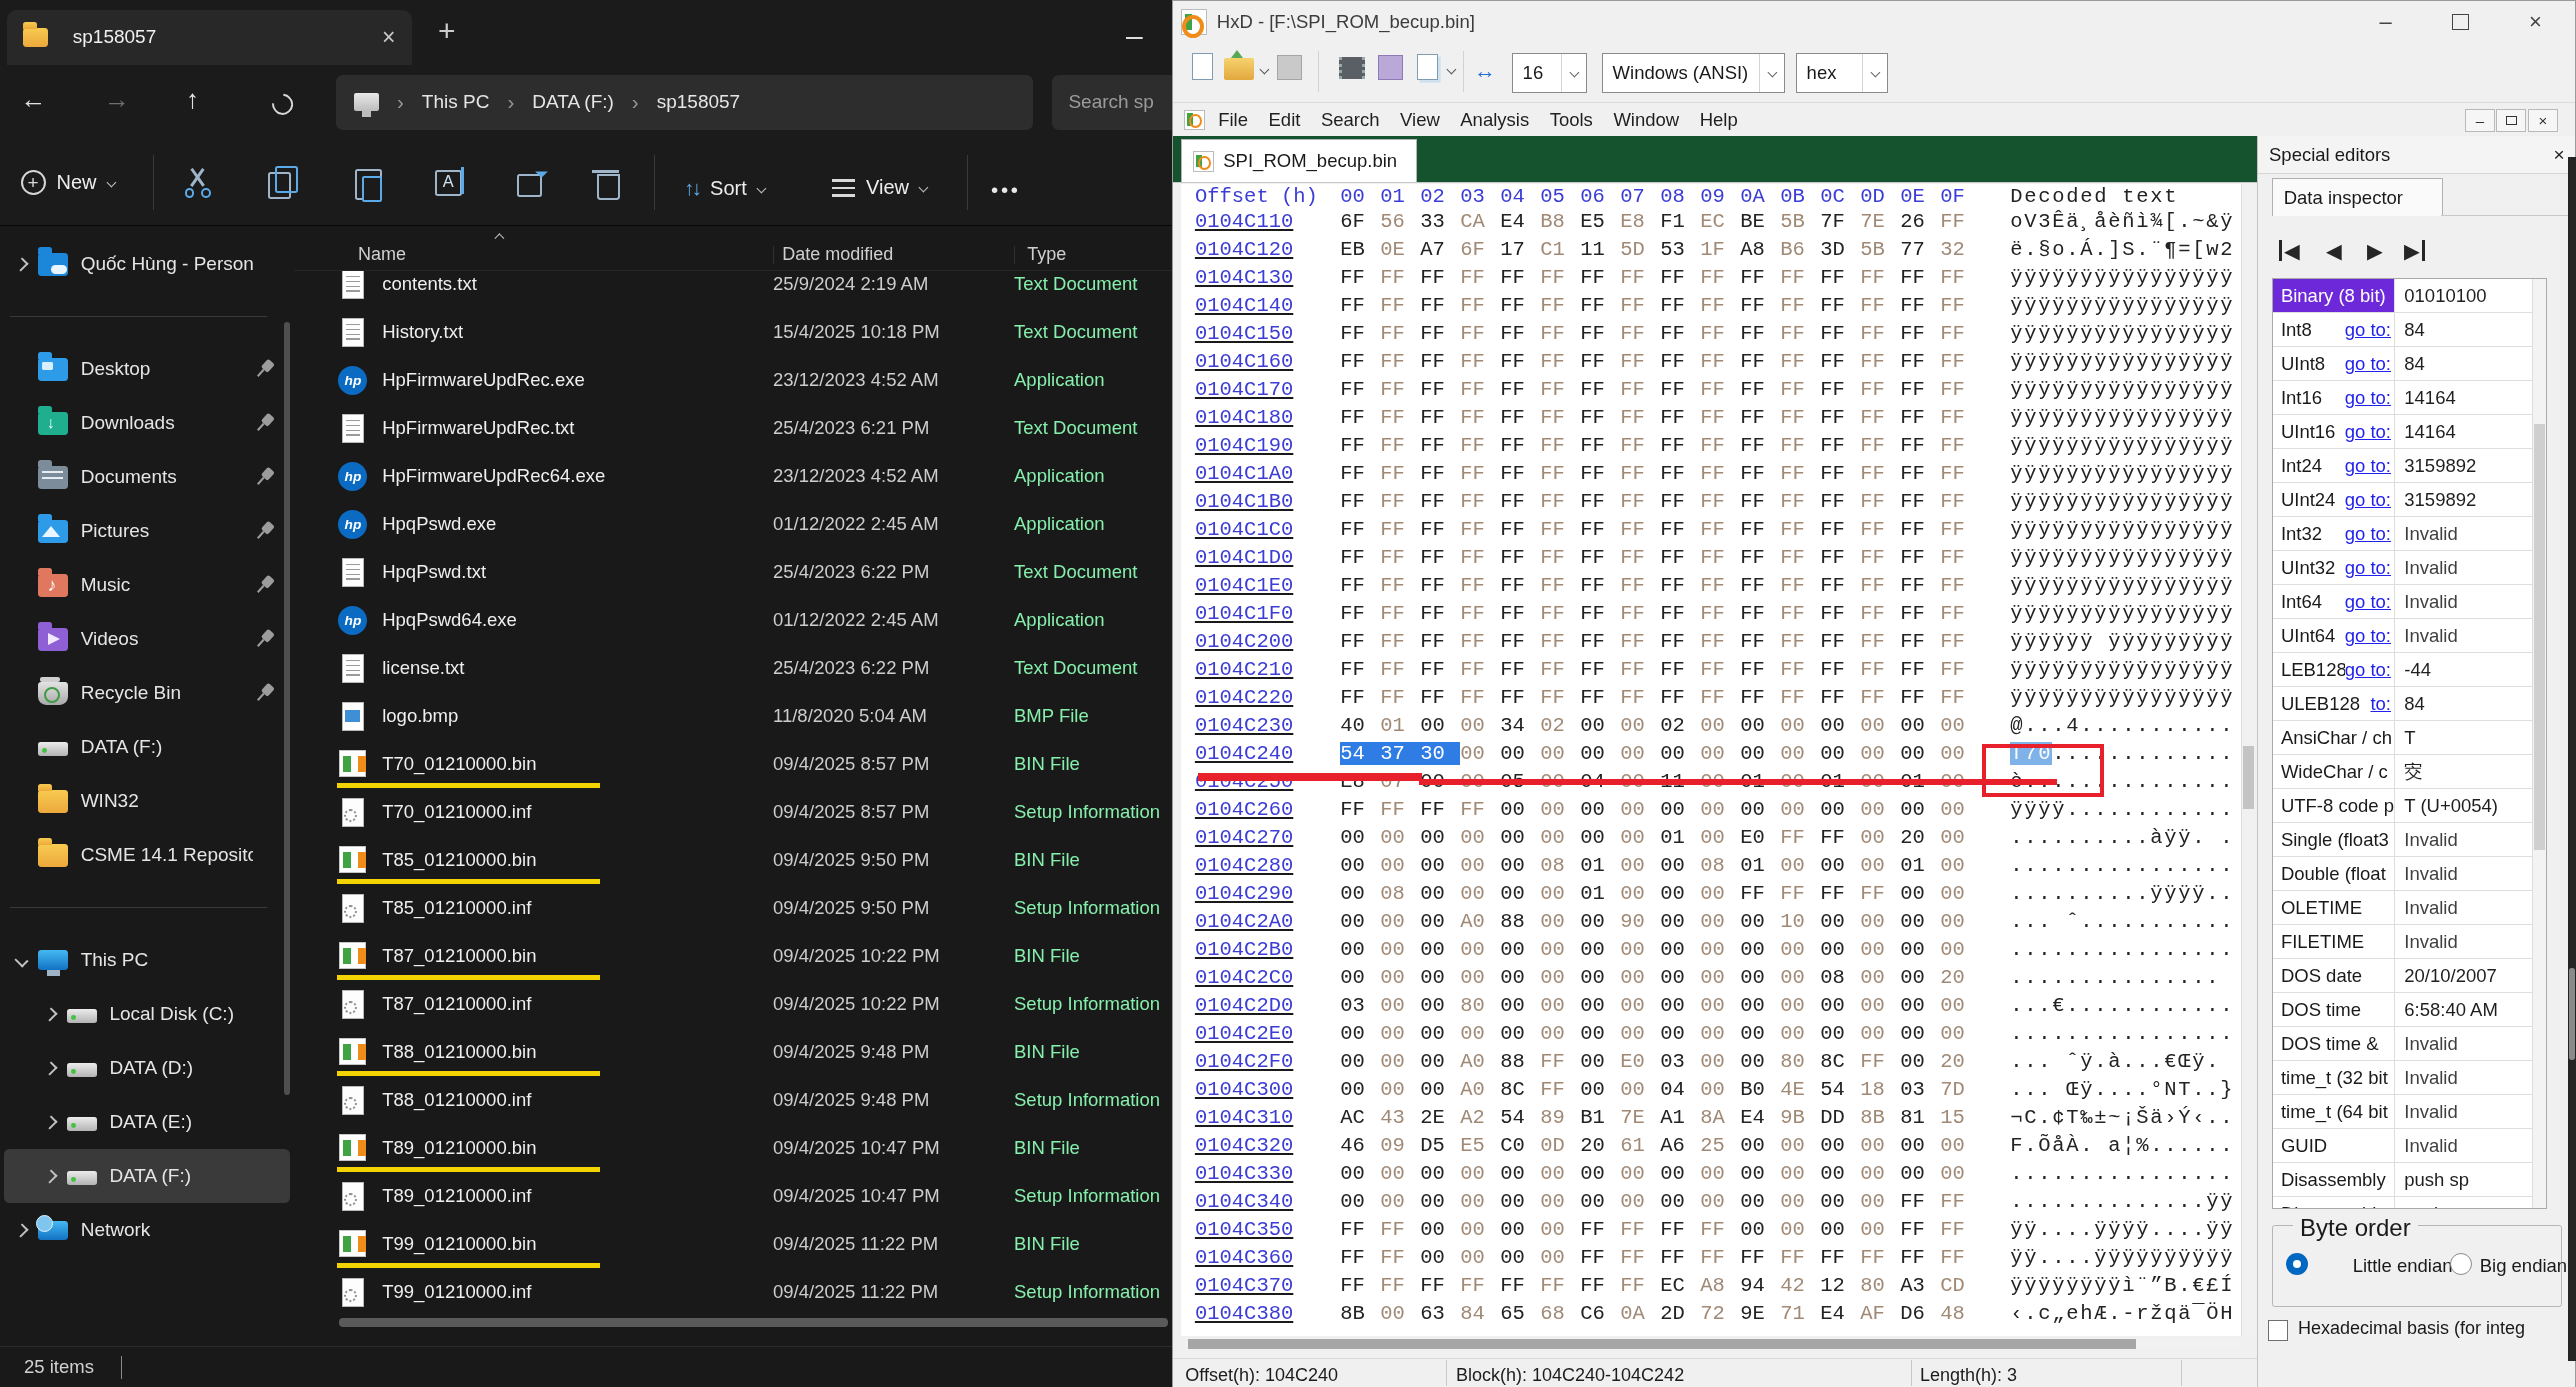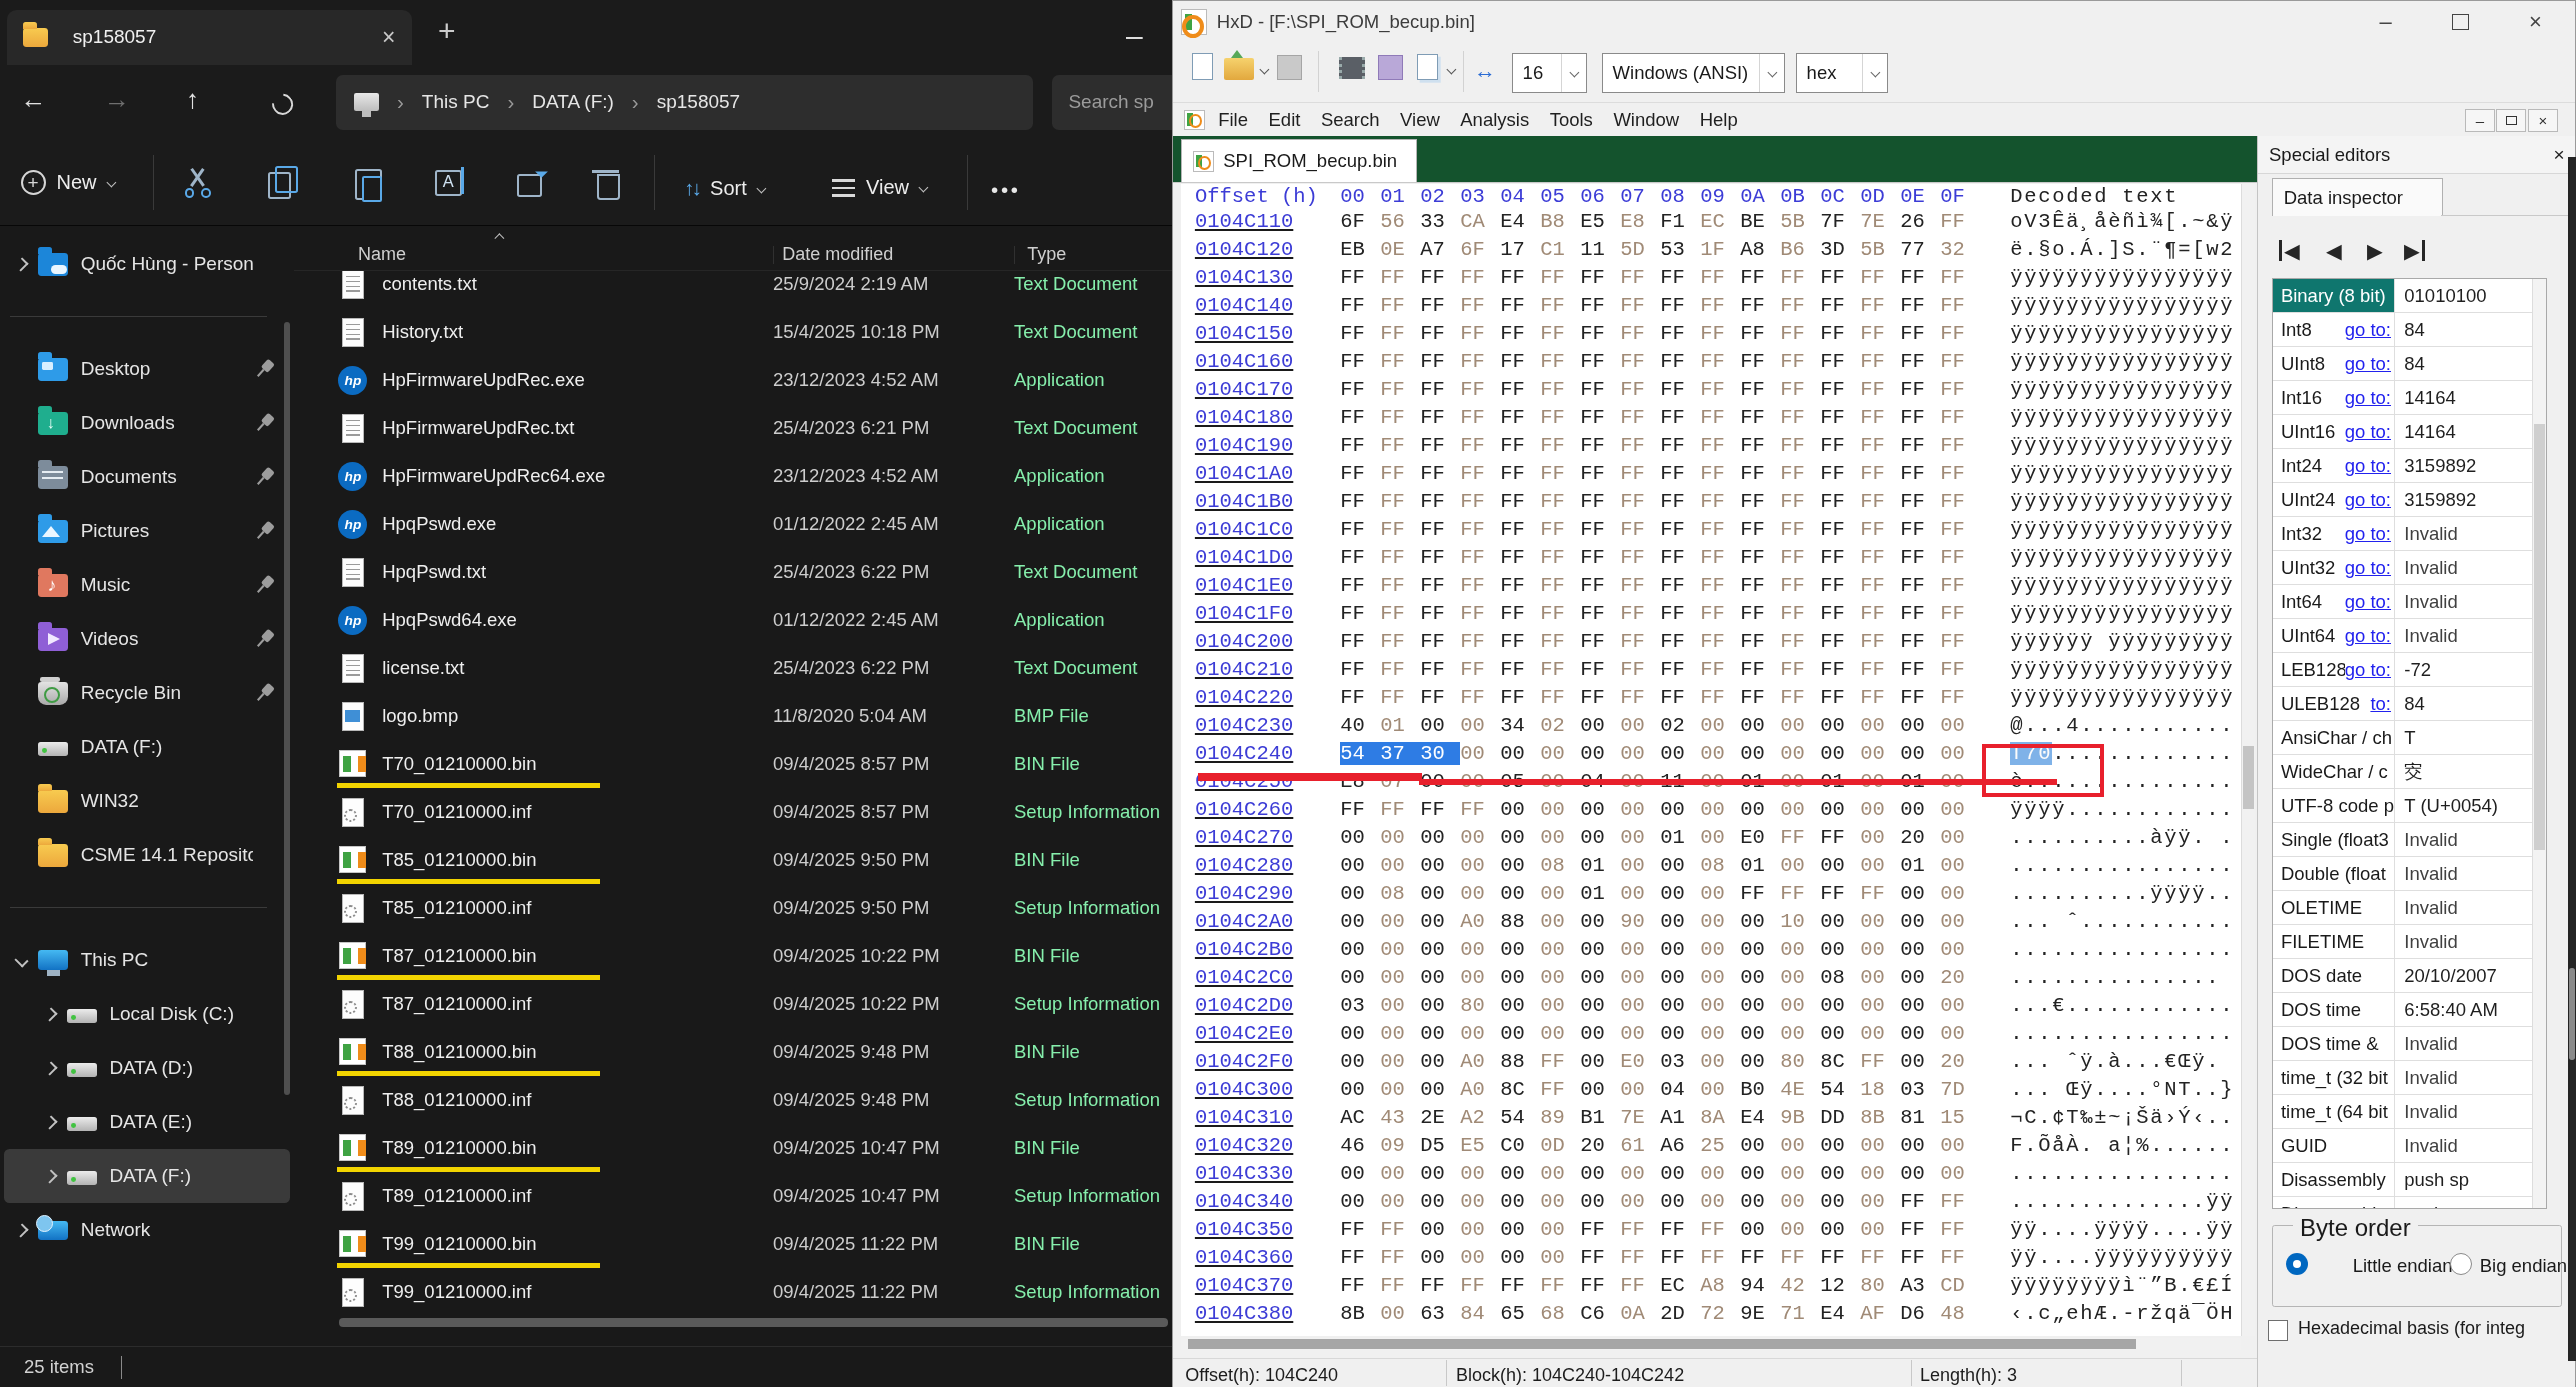--- a/index.html
+++ b/index.html
@@ -188,21 +188,21 @@
   .insp-head .x {margin-left:auto;margin-right:12.3px;font-size:19px;color:#222;}
   .insp-tab {position:absolute;left:13.7px;top:42px;width:171px;height:38px;background:#fafafa;border:1.4px solid #b0b0b0;border-bottom:none;display:flex;align-items:center;padding-left:11px;font-size:18.5px;}
   .insp-tabline {position:absolute;left:183px;right:0;top:79px;height:1.4px;background:#c9c9c9;}
   .nb {position:absolute;top:101px;height:27px;display:flex;align-items:center;gap:2.1px;color:#262626;}
   .nb .tri {font-size:20.5px;}
   .nb .bar {width:3.4px;height:20.5px;background:#262626;}
   .itable {position:absolute;left:13.7px;top:142px;width:275px;height:931px;background:#fff;border:1.4px solid #a9a9a9;overflow:hidden;font-size:18.5px;}
   .irow {height:34px;position:relative;display:flex;align-items:center;border-bottom:0.7px solid #dedede;}
   .il {width:122px;height:100%;display:flex;align-items:center;padding-left:8.2px;border-right:0.7px solid #dedede;position:relative;overflow:hidden;white-space:nowrap;flex:0 0 122px;}
   .il .glink {position:absolute;right:2.7px;color:#2222ee;text-decoration:underline;background:#fff;}
-  .irow.sel .il {background:#0f766e;color:#fff;}
+  .irow.sel .il {background:#6d28d9;color:#fff;}
   .iv {padding-left:9.6px;white-space:nowrap;overflow:hidden;color:#1f1f1f;}
   .iv.invalid {color:#404040;}
   .it-scroll {position:absolute;right:0;top:0;bottom:0;width:13.7px;background:#f3f3f3;border-left:0.7px solid #ddd;}
   .it-thumb {position:absolute;left:1.4px;top:145px;width:10.3px;height:426px;background:#cfcfcf;}
   .bo {position:absolute;left:13.7px;top:1089px;width:290px;height:82px;border:1.4px solid #b5b5b5;border-radius:2.7px;}
   .bo .cap {position:absolute;top:-12.3px;left:20.5px;background:#f0f0f0;padding:0 6.8px;font-size:24px;}
   .rad {position:absolute;top:27px;width:22px;height:22px;border-radius:50%;}
   .rad.on {background:#0067c0;}
   .rad.on::after {content:"";position:absolute;left:6.8px;top:6.8px;width:8.2px;height:8.2px;border-radius:50%;background:#fff;}
   .rad.off {background:#fff;border:1.4px solid #8a8a8a;}
@@ -1064,21 +1064,21 @@
       <span class="ltxt">UInt64</span>
       <span class="glink">go to:</span>
     </span>
     <span class="iv invalid">Invalid</span>
   </div>
             <div class="irow">
     <span class="il">
       <span class="ltxt">LEB128</span>
       <span class="glink">go to:</span>
     </span>
-    <span class="iv">-72</span>
+    <span class="iv">-44</span>
   </div>
             <div class="irow">
     <span class="il">
       <span class="ltxt">ULEB128</span>
       <span class="glink">to:</span>
     </span>
     <span class="iv">84</span>
   </div>
             <div class="irow">
     <span class="il">

